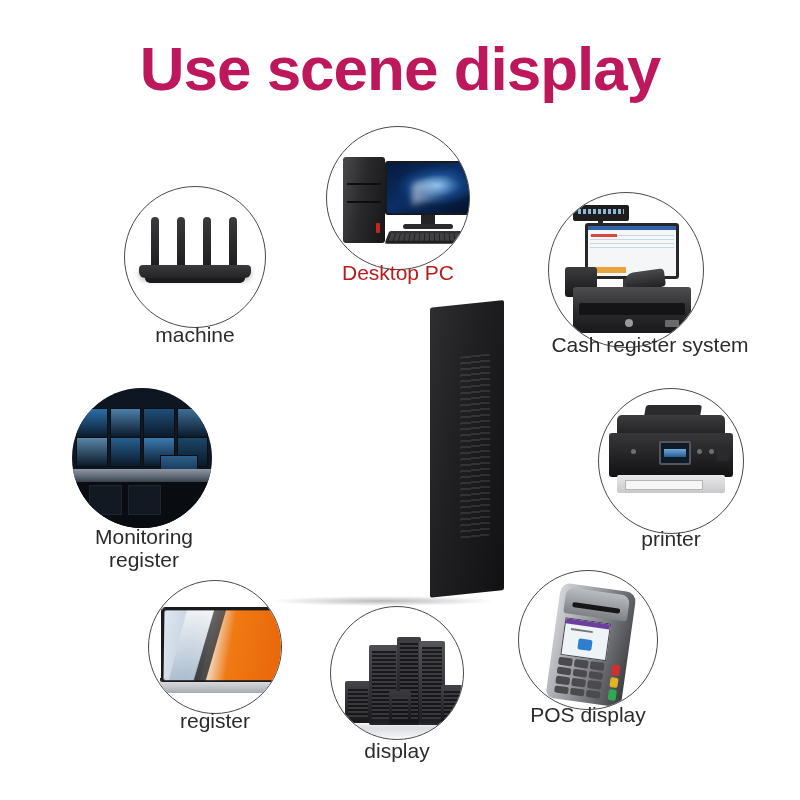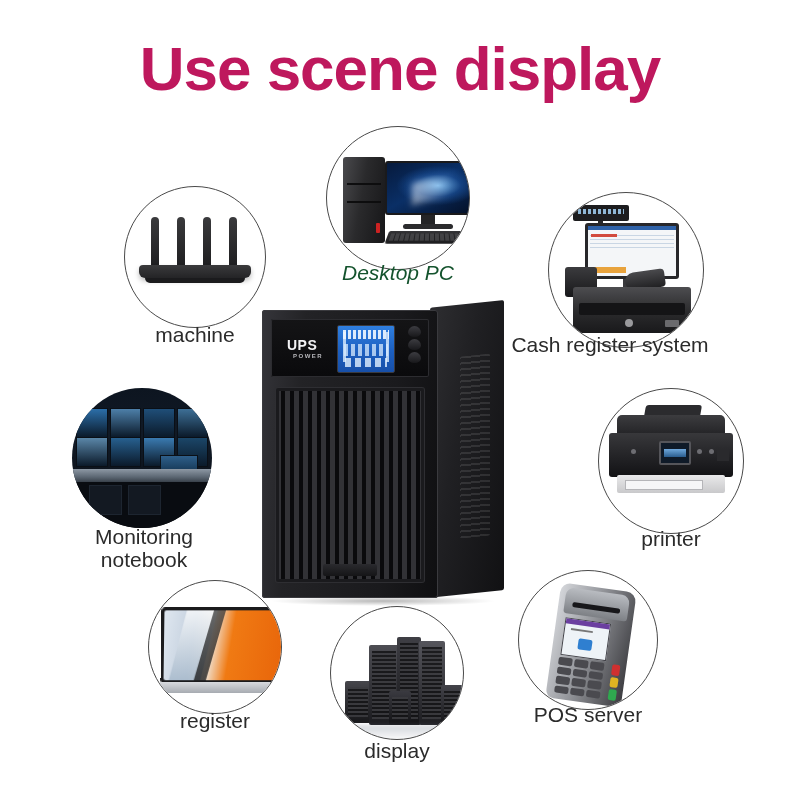--- a/index.html
+++ b/index.html
@@ -296,21 +296,21 @@
         <div class="bay" style="top:44px;"></div>
         <div class="acc"></div>
       </div>
       <div class="mon-frame">
           <div class="mon-screen"></div>
         </div>
       <div class="mon-stand"></div>
       <div class="mon-base"></div>
       <div class="kbd"></div>
     </div>
-    <div class="caption" id="c-pc" style="left: 306px; top: 262px; width: 184px; color: #14532d; font-style: italic;">Desktop PC</div>
+    <div class="caption" id="c-pc" style="left: 306px; top: 262px; width: 184px; color: #b91c1c;">Desktop PC</div>
   </div>
 
   <div class="node">
     <div class="bubble" id="b-cr" style="left: 548px; top: 192px; width: 156px; height: 156px;">
       <div class="cr-custdisp"></div>
       <div class="cr-custpole"></div>
       <div class="cr-mon">
           <div class="cr-screen">
         <div class="bar"></div>
             <div class="rows"></div>
@@ -320,21 +320,21 @@
         </div>
       <div class="cr-monstand"></div>
       <div class="cr-printer"></div>
       <div class="cr-scanner"></div>
       <div class="cr-drawer">
           <div class="lip"></div>
           <div class="lock"></div>
           <div class="logo"></div>
         </div>
     </div>
-    <div class="caption" id="c-cr" style="left: 480px; top: 334px; width: 260px; color: rgb(43, 43, 43);">Cash register system</div>
+    <div class="caption" id="c-cr" style="left: 520px; top: 334px; width: 260px; color: rgb(43, 43, 43);">Cash register system</div>
   </div>
 
   <div class="node">
     <div class="bubble photo" id="b-mon" style="left: 72px; top: 388px; width: 140px; height: 140px;">
       <div class="mon-photo">
         <div class="vw-row" id="vw1" style="top:14%;height:20%;">
             <div class="vw-cell" style="background: linear-gradient(rgb(43, 110, 168), rgb(11, 26, 42));"></div>
             <div class="vw-cell" style="background: linear-gradient(rgb(77, 127, 168), rgb(11, 26, 42));"></div>
             <div class="vw-cell" style="background: linear-gradient(rgb(31, 78, 120), rgb(11, 26, 42));"></div>
             <div class="vw-cell" style="background: linear-gradient(rgb(61, 111, 150), rgb(11, 26, 42));"></div>
@@ -344,21 +344,21 @@
             <div class="vw-cell" style="background: linear-gradient(rgb(39, 96, 143), rgb(11, 26, 42));"></div>
             <div class="vw-cell" style="background: linear-gradient(rgb(58, 122, 176), rgb(11, 26, 42));"></div>
             <div class="vw-cell" style="background: linear-gradient(rgb(27, 70, 104), rgb(11, 26, 42));"></div>
           </div>
         <div class="mon-smallscr"></div>
         <div class="mon-desk"></div>
         <div class="mon-cab"></div>
       </div>
     </div>
     <div class="caption" id="c-mon" style="left: 44px; top: 526px; width: 200px; color: rgb(43, 43, 43);">Monitoring
-notebook</div>
+register</div>
   </div>
 
   <div class="node">
     <div class="bubble" id="b-pr" style="left: 598px; top: 388px; width: 146px; height: 146px;">
       <div class="pr-feed"></div>
       <div class="pr-top"></div>
       <div class="pr-body">
         <div class="pr-lcd"></div>
         <div class="pr-btn" style="left:22px;"></div>
         <div class="pr-btn" style="left:88px;"></div>
@@ -429,42 +429,23 @@
             <div></div>
             <div></div>
         </div>
         <div class="pos-side">
           <i style="background:#cf3030"></i>
             <i style="background:#e0b422"></i>
             <i style="background:#2fa84f"></i>
         </div>
       </div>
     </div>
-    <div class="caption" id="c-pos" style="left: 500px; top: 704px; width: 176px; color: rgb(43, 43, 43);">POS server</div>
+    <div class="caption" id="c-pos" style="left: 500px; top: 704px; width: 176px; color: rgb(43, 43, 43);">POS display</div>
   </div>
 
   <div id="ups">
     <div class="ups-side">
       <div class="svent"></div>
     </div>
-    <div class="ups-front">
-      <div class="ups-panel">
-        <div class="ups-logo">UPS</div>
-        <div class="ups-sub">POWER</div>
-        <div class="ups-lcd">
-          <div class="lcd-bar" style="left:5px;"></div>
-          <div class="lcd-bar" style="right:5px;"></div>
-          <div class="lcd-top"></div>
-          <div class="lcd-mid"></div>
-          <div class="lcd-bot"></div>
-        </div>
-        <div class="ups-btns">
-          <b></b>
-          <b></b>
-          <b></b>
-        </div>
-      </div>
-      <div class="ups-grille"></div>
-    </div>
     <div class="ups-shadow"></div>
   </div>
 
 </div>
 
 </body></html>

